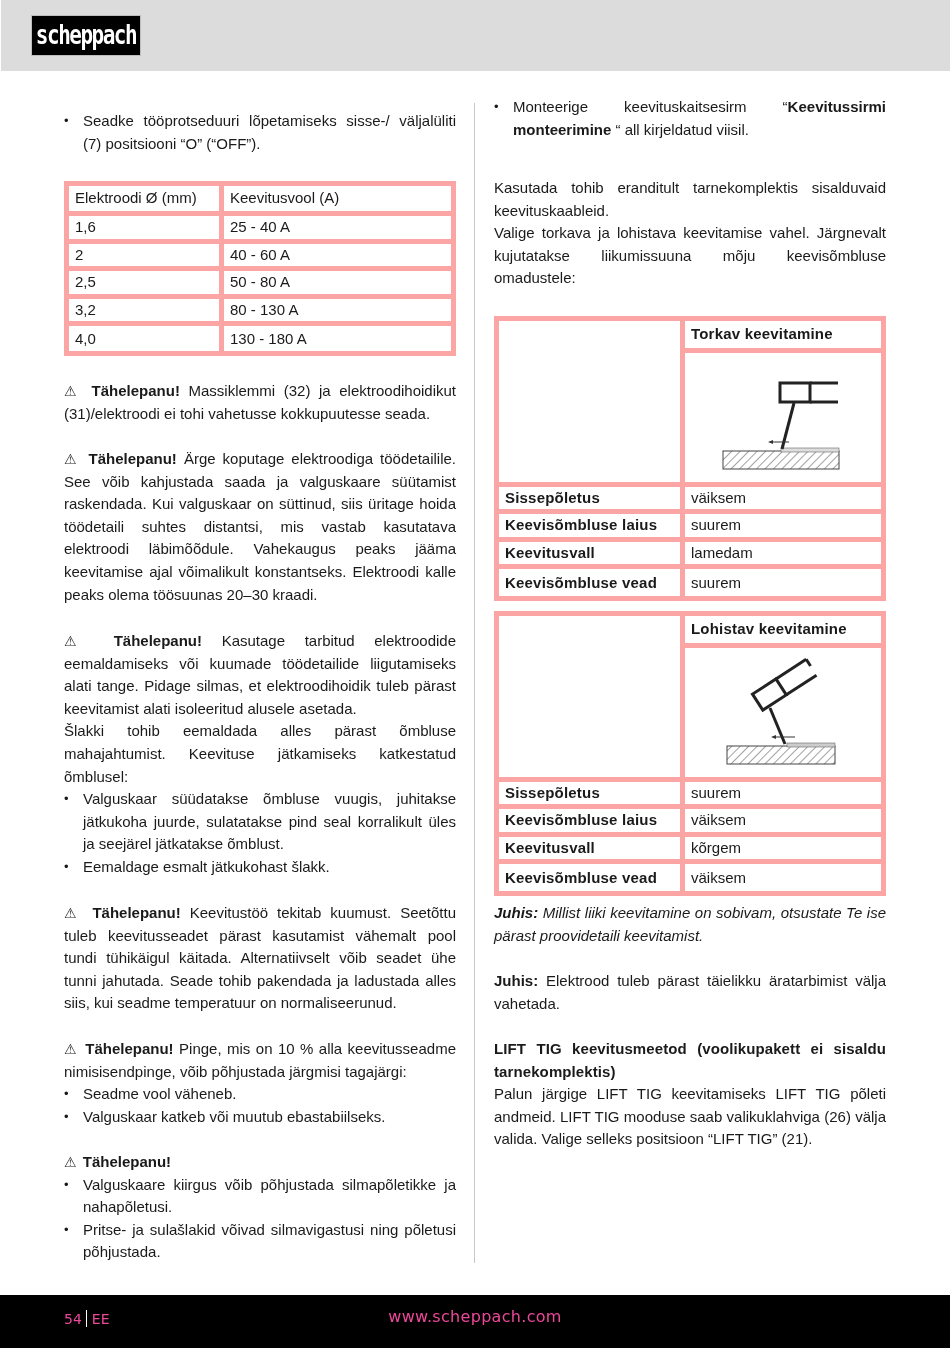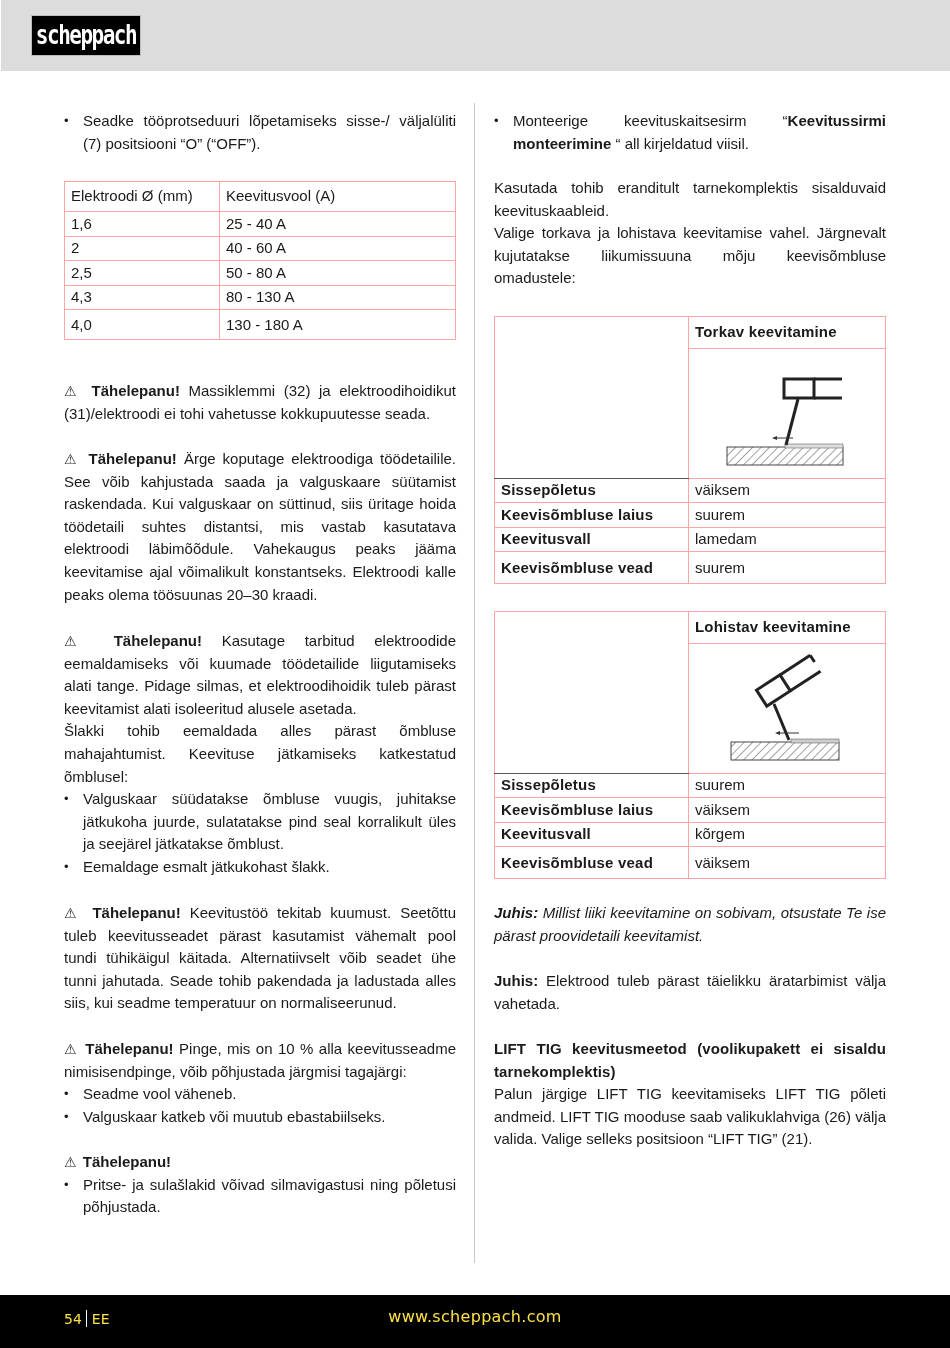--- a/index.html
+++ b/index.html
@@ -16,34 +16,34 @@
   .col-left { left: 64px; }
   .col-right { left: 494px; }
 
   p.j { text-align: justify; text-align-last: left; }
   .bullet { position: relative; padding-left: 19px; text-align: justify; }
   .bullet::before { content: "•"; position: absolute; left: 0; top: 0; font-size: 13px; }
   b { font-weight: bold; }
   .warn { font-size: 14px; margin-right: 2px; }
 
   table { border-collapse: collapse; width: 392px; }
-  td { border: 1px solid #fca5a5; padding: 0 6px; font-size: 15px; vertical-align: middle; }
+  td { border: 5px solid #fca5a5; padding: 0 6px; font-size: 15px; vertical-align: middle; }
   .tbl-elec td { height: 24.6px; }
   .tbl-elec tr:first-child td { height: 30px; }
   .tbl-elec tr:last-child td { height: 30px; }
   .tbl-elec td:first-child { width: 155px; }
 
   .tbl-weld td { height: 24.6px; }
   .tbl-weld td.label { width: 204px; font-weight: bold; letter-spacing: 0.2px; }
   .tbl-weld .head td { height: 32px; }
   .tbl-weld .head td.h { font-weight: bold; letter-spacing: 0.2px; }
   .tbl-weld .imgrow td { height: 122px; }
   .tbl-weld tr.last td { height: 32px; }
 
-  .footer { position: absolute; left: 0; top: 1295px; width: 950px; height: 53px; background: #000; color: #fde047; }
+  .footer { position: absolute; left: 0; top: 1295px; width: 950px; height: 53px; background: #000; color: #ec4899; }
   .footer .pg { position: absolute; left: 64px; top: 13px; font-family: "DejaVu Sans", sans-serif; font-size: 14px; }
   .footer .pg .sep { display: inline-block; width: 1px; height: 17px; background: #fff; vertical-align: -3px; margin: 0 5px 0 4px; }
   .footer .url { position: absolute; left: 0; width: 950px; top: 11px; text-align: center; font-family: "DejaVu Sans", sans-serif; font-size: 16px; letter-spacing: 0.3px; }
 </style>
 </head>
 <body>
 
 <div class="header">
   <div class="logo">
     <span>scheppach</span>
@@ -69,21 +69,21 @@
     </tr>
     <tr>
       <td>2</td>
       <td>40 - 60 A</td>
     </tr>
     <tr>
       <td>2,5</td>
       <td>50 - 80 A</td>
     </tr>
     <tr>
-      <td>4,3</td>
+      <td>3,2</td>
       <td>80 - 130 A</td>
     </tr>
     <tr>
       <td>4,0</td>
       <td>130 - 180 A</td>
     </tr>
   </tbody>
     </table>
 </div>
 
@@ -130,24 +130,25 @@
   </p>
   <div class="bullet">Seadme vool väheneb.</div>
   <div class="bullet">Valguskaar katkeb või muutub ebastabiilseks.</div>
 </div>
 
 <div class="col col-left" style="top:1151px;">
   <p>
     <span class="warn">⚠</span>
     <b>Tähelepanu!</b>
   </p>
+  <div class="bullet">Valguskaare kiirgus võib põhjustada silmapõletikke ja nahapõletusi.</div>
   <div class="bullet">Pritse- ja sulašlakid võivad silmavigastusi ning põletusi põhjustada.</div>
 </div>
 
-<div class="col col-right" style="top:110px;">
+<div class="col col-right" style="top:96px;">
   <div class="bullet"><span>Monteerige keevituskaitsesirm “</span><b>Keevitussirmi monteerimine</b><span> “ all kirjeldatud viisil.</span></div>
 </div>
 
 <div class="col col-right" style="top:177px;">
   <p class="j">Kasutada tohib eranditult tarnekomplektis sisalduvaid keevituskaableid.</p>
   <p class="j">Valige torkava ja lohistava keevitamise vahel. Järgnevalt kujutatakse liikumissuuna mõju keevisõmbluse omadustele:</p>
 </div>
 
 <div class="col col-right" style="top:316px;">
   <table class="tbl-weld">

